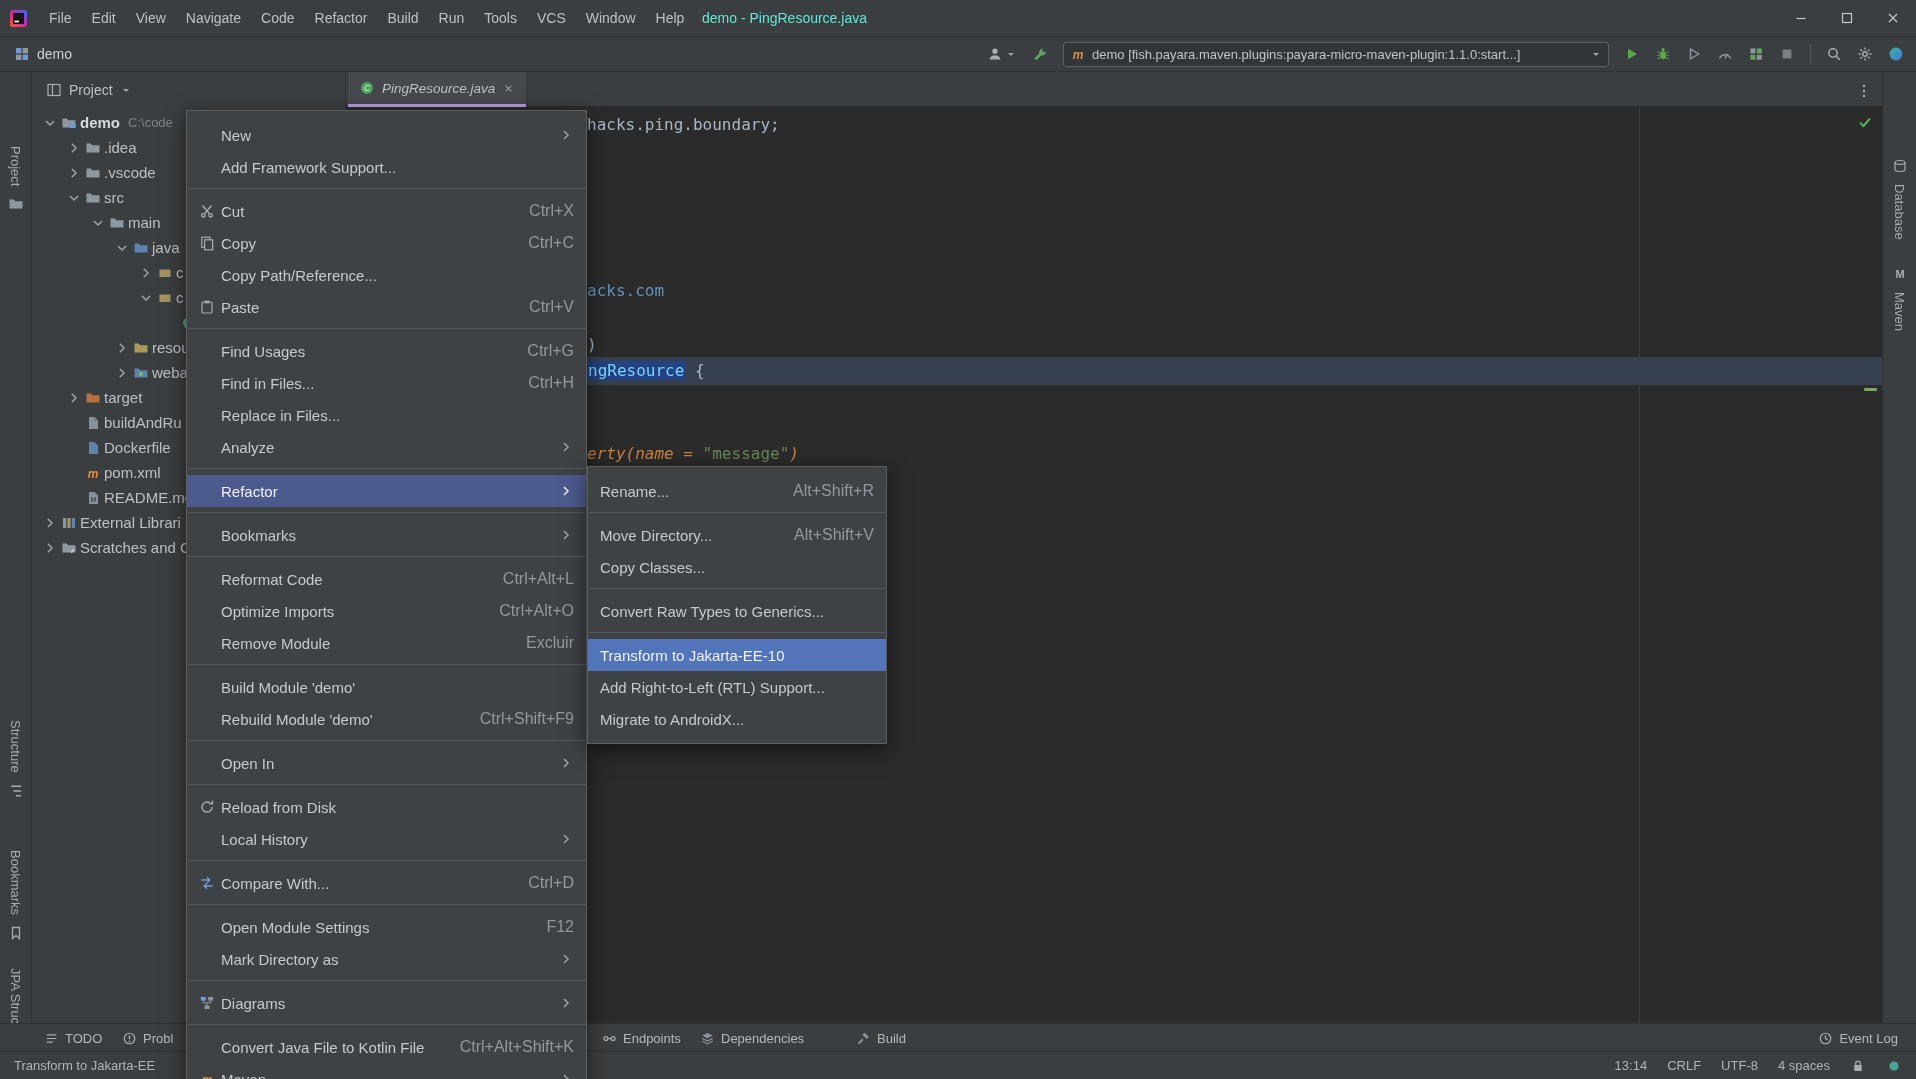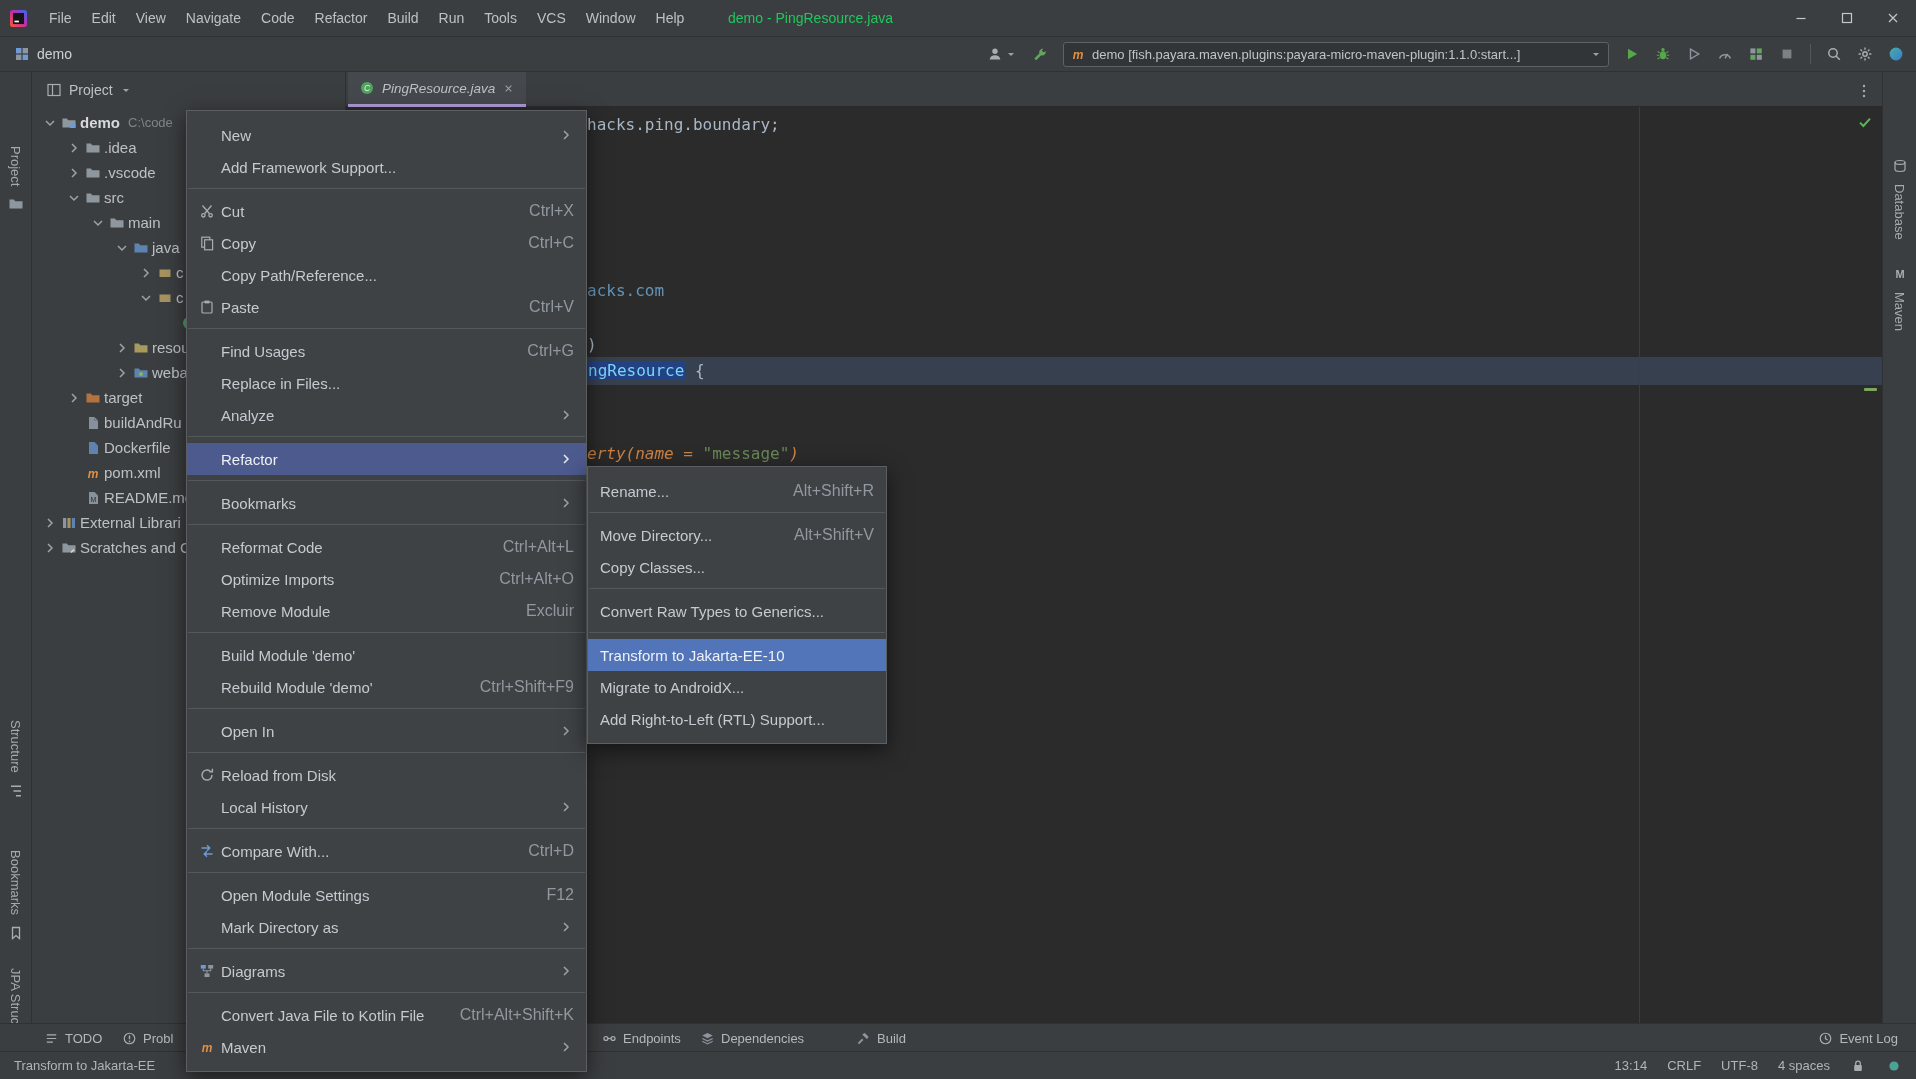--- a/index.html
+++ b/index.html
@@ -6,21 +6,21 @@
 html,body{width:1916px;height:1079px;overflow:hidden;background:#2b2b2b;font-family:"Liberation Sans","DejaVu Sans",sans-serif}
 .app{position:relative;width:1916px;height:1079px;background:#2b2b2b;color:#bdc1c6}
 .ic{width:16px;height:16px;flex:none;display:inline-block;vertical-align:middle}
 .ic12{width:12px;height:12px}
 
 .titlebar{position:absolute;left:0;top:0;width:100%;height:37px;background:#3b3e40;border-bottom:1px solid #2f3234;display:flex;align-items:center}
 .logo{margin-left:10px;display:flex}
 .logo .ic{width:17px;height:17px}
 .menubar{display:flex;margin-left:12px}
 .mb-item{padding:16px 10px;font-size:14px;color:#bdc1c6;line-height:36px;cursor:default}
-.wintitle{position:absolute;left:728px;top:0;line-height:37px;font-size:14px;color:#22c55e}
+.wintitle{position:absolute;left:702px;top:0;line-height:37px;font-size:14px;color:#5eead4}
 .wincontrols{margin-left:auto;display:flex;height:100%}
 .wbtn{width:46px;display:flex;align-items:center;justify-content:center}
 
 .toolbar{position:absolute;left:0;top:37px;width:100%;height:35px;background:#3b3e40;border-bottom:1px solid #2f3234;display:flex;align-items:center;padding:0 12px 0 14px}
 .proj-chip{display:flex;align-items:center;gap:7px;font-size:14px;color:#ced2d6}
 .tb-right{margin-left:auto;display:flex;align-items:center;gap:15px}
 .tb-item{display:flex;align-items:center;gap:2px}
 .run-combo{width:546px;height:25px;background:#313537;border:1px solid #5e6264;border-radius:3px;display:flex;align-items:center;gap:6px;padding:0 6px;font-size:13px;color:#c0c4c9}
 .combo-text{flex:1;white-space:nowrap;overflow:hidden}
 .tb-div{width:1px;height:20px;background:#55585a}
@@ -604,20 +604,27 @@
       <div class="msep"></div>
       <div class="mi">
         <span class="ic"></span>
         <span class="ml">Find Usages</span>
         <span class="mr">
           <span class="sc">Ctrl+G</span>
         </span>
       </div>
       <div class="mi">
         <span class="ic"></span>
+        <span class="ml">Find in Files...</span>
+        <span class="mr">
+          <span class="sc">Ctrl+H</span>
+        </span>
+      </div>
+      <div class="mi">
+        <span class="ic"></span>
         <span class="ml">Replace in Files...</span>
         <span class="mr"></span>
       </div>
       <div class="mi">
         <span class="ic"></span>
         <span class="ml">Analyze</span>
         <span class="mr">
           <svg class="ic" viewBox="0 0 16 16">
             <path d="M6 4l4 4-4 4" fill="none" stroke="#9da2a8" stroke-width="1.5"></path>
           </svg>
@@ -791,22 +798,22 @@
       <div class="mi">
         <span class="ml">Convert Raw Types to Generics...</span>
         <span class="mr"></span>
       </div>
       <div class="msep"></div>
       <div class="mi hl">
         <span class="ml">Transform to Jakarta-EE-10</span>
         <span class="mr"></span>
       </div>
       <div class="mi">
+        <span class="ml">Add Right-to-Left (RTL) Support...</span>
+        <span class="mr"></span>
+      </div>
+      <div class="mi">
         <span class="ml">Migrate to AndroidX...</span>
         <span class="mr"></span>
       </div>
-      <div class="mi">
-        <span class="ml">Add Right-to-Left (RTL) Support...</span>
-        <span class="mr"></span>
-      </div>
     </div>
 
 </div>
 
 </body></html>

